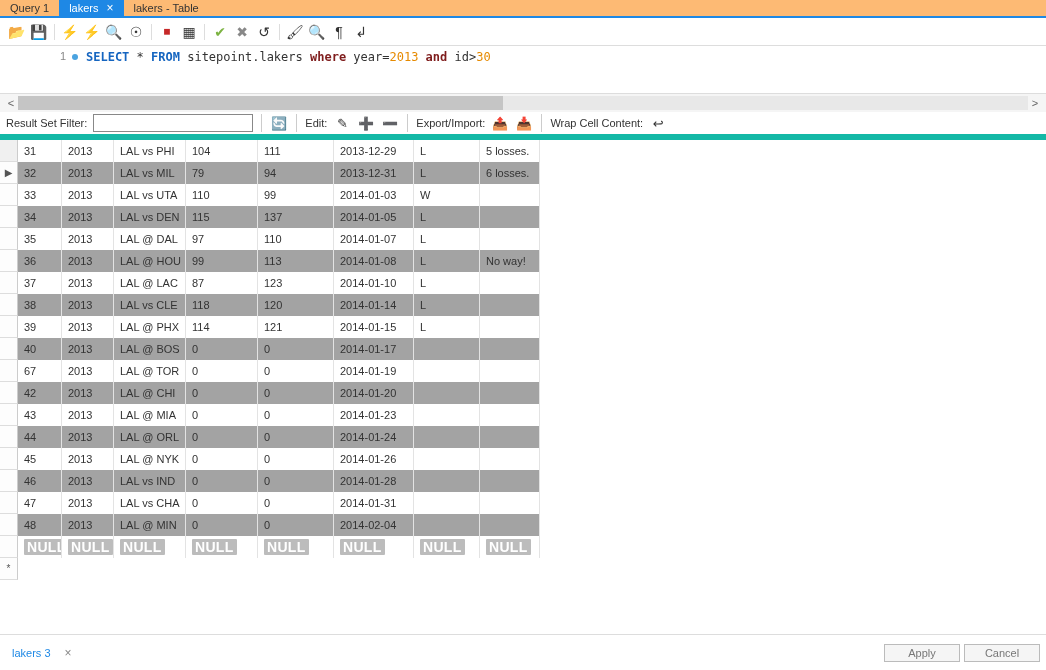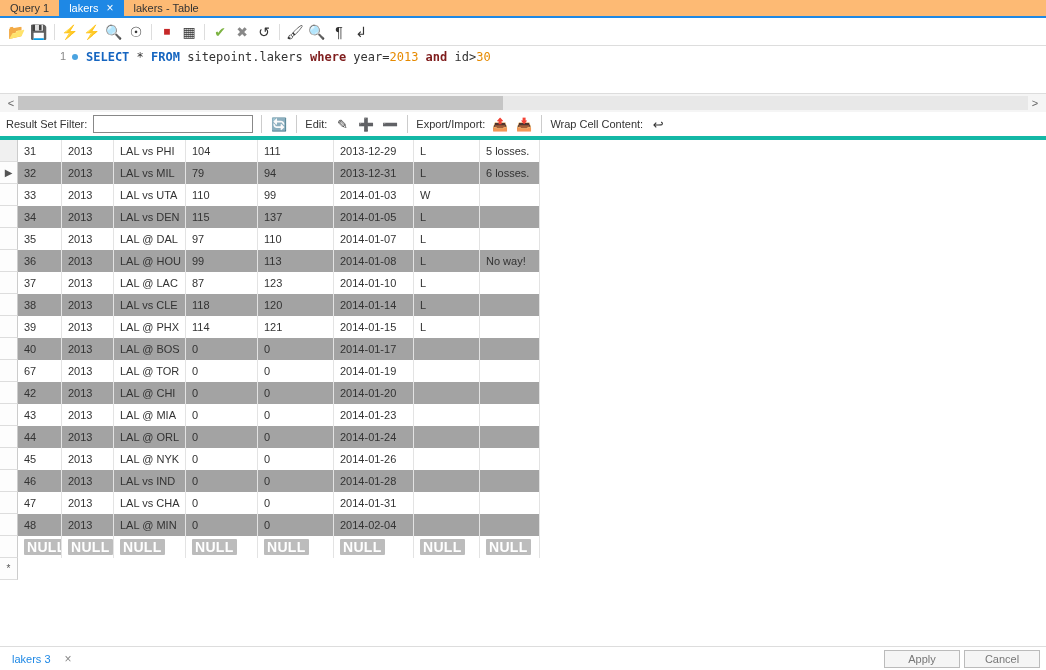--- a/index.html
+++ b/index.html
@@ -27,21 +27,21 @@
 .num { color: #e68a00; }
 .ident { color: #333; }
 
 
 .hscroll { height: 18px; background: #f5f5f5; display: flex; align-items: center; padding: 0 6px; }
 .hscroll .arrow { width: 10px; text-align: center; color: #666; cursor: pointer; }
 .hscroll .track { flex: 1; height: 14px; background: #e8e8e8; position: relative; margin: 0 2px; }
 .hscroll .thumb { position: absolute; left: 0; top: 0; bottom: 0; width: 48%; background: #c5c5c5; }
 
 
-.filter-bar { height: 28px; padding: 0 6px; display: flex; align-items: center; gap: 6px; border-bottom: 4px solid #14b8a6; font-size: 11px; }
+.filter-bar { height: 28px; padding: 0 6px; display: flex; align-items: center; gap: 6px; border-bottom: 6px solid #14b8a6; font-size: 11px; }
 .filter-bar label { color: #333; }
 .filter-input { width: 160px; height: 18px; border: 1px solid #888; padding: 0 3px; font-size: 11px; }
 .fb-sep { width: 1px; height: 18px; background: #ccc; margin: 0 2px; }
 .fb-icon { width: 18px; height: 18px; display: flex; align-items: center; justify-content: center; font-size: 13px; cursor: pointer; }
 
 
 .grid-wrap { flex: 1; overflow: hidden; display: flex; flex-direction: column; }
 .grid { display: flex; }
 .rowhead-col { display: flex; flex-direction: column; }
 .rowhead { width: 18px; height: 22px; border-right: 1px solid #ccc; border-bottom: 1px solid #ddd; display: flex; align-items: center; justify-content: center; color: #555; font-size: 10px; background: #fdfdfd;}
@@ -56,21 +56,21 @@
 .col-year { width: 52px; }
 .col-team { width: 72px; }
 .col-selfscore { width: 72px; }
 .col-oppscore { width: 76px; }
 .col-dateplayed { width: 80px; }
 .col-winlose { width: 66px; }
 .col-remark { width: 60px; }
 .null-pill { background: #bcbcbc; color: #fff; font-size: 14px; padding: 0 3px; border-radius: 1px; font-weight: bold; letter-spacing: 0.3px; }
 
 
-.footer { height: 24px; border-top: 1px solid #ddd; display: flex; align-items: center; padding: 0 6px; gap: 4px; }
+.footer { height: 36px; border-top: 1px solid #ddd; display: flex; align-items: center; padding: 0 6px; gap: 4px; }
 .footer .result-tab { color: #1e88e5; font-size: 11px; padding: 2px 6px; cursor: pointer; }
 .footer .ft-close { color: #888; cursor: pointer; font-size: 12px; padding: 0 4px; }
 .footer .spacer { flex: 1; }
 .footer button { width: 76px; height: 18px; font-size: 11px; background: #f5f5f5; border: 1px solid #bbb; color: #777; cursor: pointer; }
 </style>
 </head>
 <body>
 
 <div class="tabs-row" id="tabs-row">
     <div class="tab">

